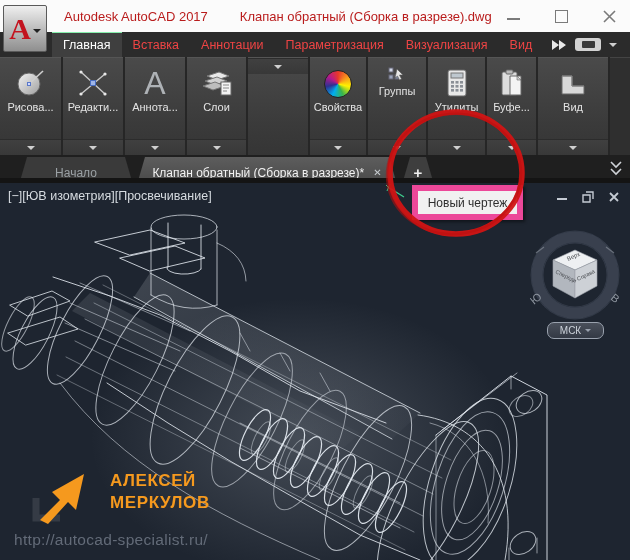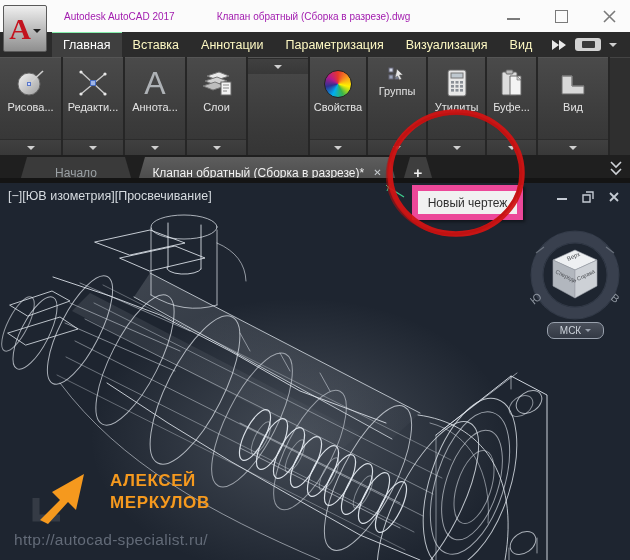--- a/index.html
+++ b/index.html
@@ -10,31 +10,31 @@
   
   .titlebar{position:absolute;left:0;top:0;width:630px;height:32px;background:#fbfbfb;
             border-bottom:1px solid #d6d6d6;display:flex;align-items:center;}
   .acad-logo{position:absolute;left:3px;top:5px;width:44px;height:47px;z-index:40;
              background:linear-gradient(#efefef,#b9b9b9 55%,#8f8f8f);
              border:1px solid #5a5a5a;border-radius:2px;display:flex;align-items:center;
              justify-content:center;gap:2px;box-sizing:border-box;}
   .acad-a{font-family:"Liberation Serif",serif;font-weight:700;font-size:30px;line-height:1;
           color:#c2131f;text-shadow:0 1px 0 #fff3;transform:scaleY(.95);}
   .logo-caret{width:0;height:0;border:4px solid transparent;border-top-color:#222;margin-top:8px;}
-  .title-text{margin-left:64px;font-size:10px;color:#a21caf;display:flex;gap:42px;white-space:nowrap;}
+  .title-text{margin-left:64px;font-size:13px;color:#b91c1c;display:flex;gap:32px;white-space:nowrap;}
   .win-controls{position:absolute;right:14px;top:0;height:32px;display:flex;align-items:center;gap:34px;}
   .wc{width:14px;height:14px;display:flex;align-items:center;justify-content:center;}
   .wc-min{width:13px;height:0;border-bottom:2px solid #7a7a7a;margin-top:6px;}
   .wc-max{width:11px;height:11px;border:1.5px solid #7a7a7a;}
   .wc svg{display:block;}
 
   
   .ribbon-tabs{position:absolute;left:0;top:32px;width:630px;height:25px;background:#2b2b2b;
                display:flex;align-items:stretch;padding-left:52px;box-sizing:border-box;}
-  .rtab{display:flex;align-items:center;padding:0 11px;font-size:12.5px;color:#fef9c3;cursor:default;}
+  .rtab{display:flex;align-items:center;padding:0 11px;font-size:12.5px;color:#ef4444;cursor:default;}
   .rtab.active{background:#3f3f3f;color:#ffffff;border-top:1px solid #86efac;box-sizing:border-box;}
   .rtab-extra{display:flex;align-items:center;gap:8px;margin-left:8px;}
   .switch-pill{width:26px;height:13px;background:#d2d2d2;border-radius:3px;display:flex;
                align-items:center;justify-content:center;}
   .switch-pill i{display:block;width:13px;height:7px;background:#3a3a3a;border-radius:1px;}
   .mini-caret{width:0;height:0;border:4px solid transparent;border-top-color:#cfcfcf;margin-top:4px;}
 
   
   .ribbon-panels{position:absolute;left:0;top:57px;width:630px;height:98px;background:#262626;
                  display:flex;gap:2px;}

